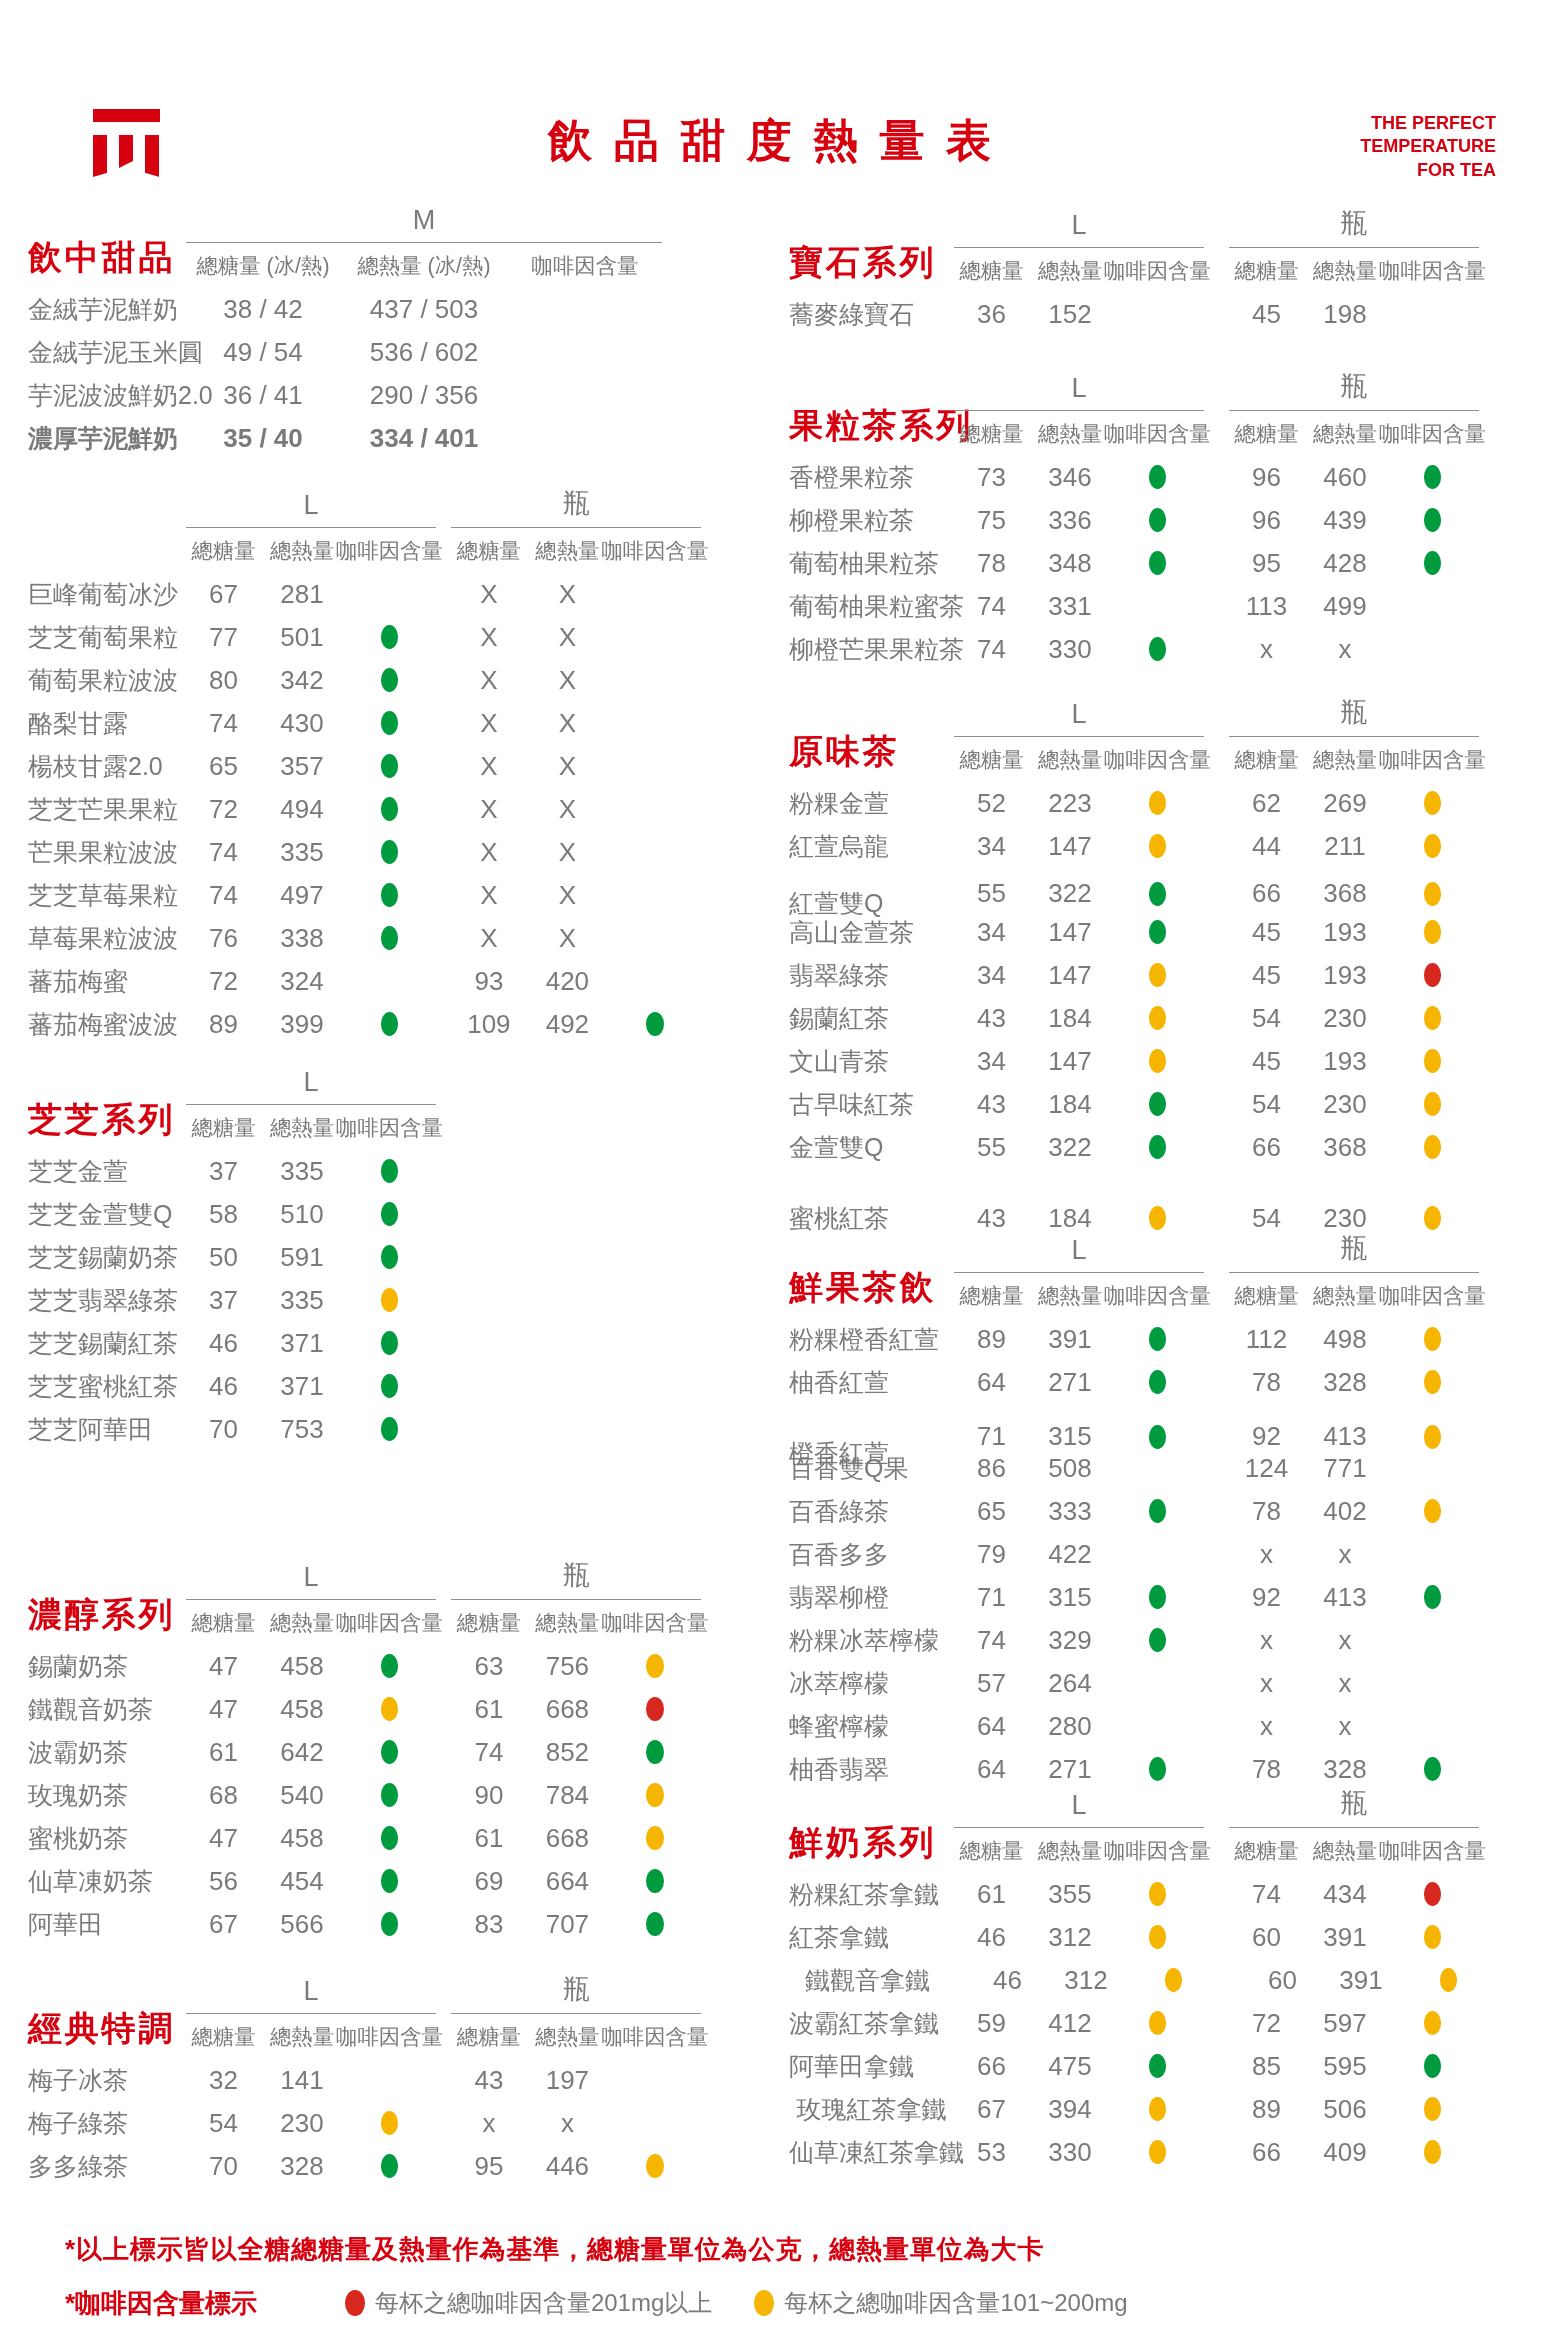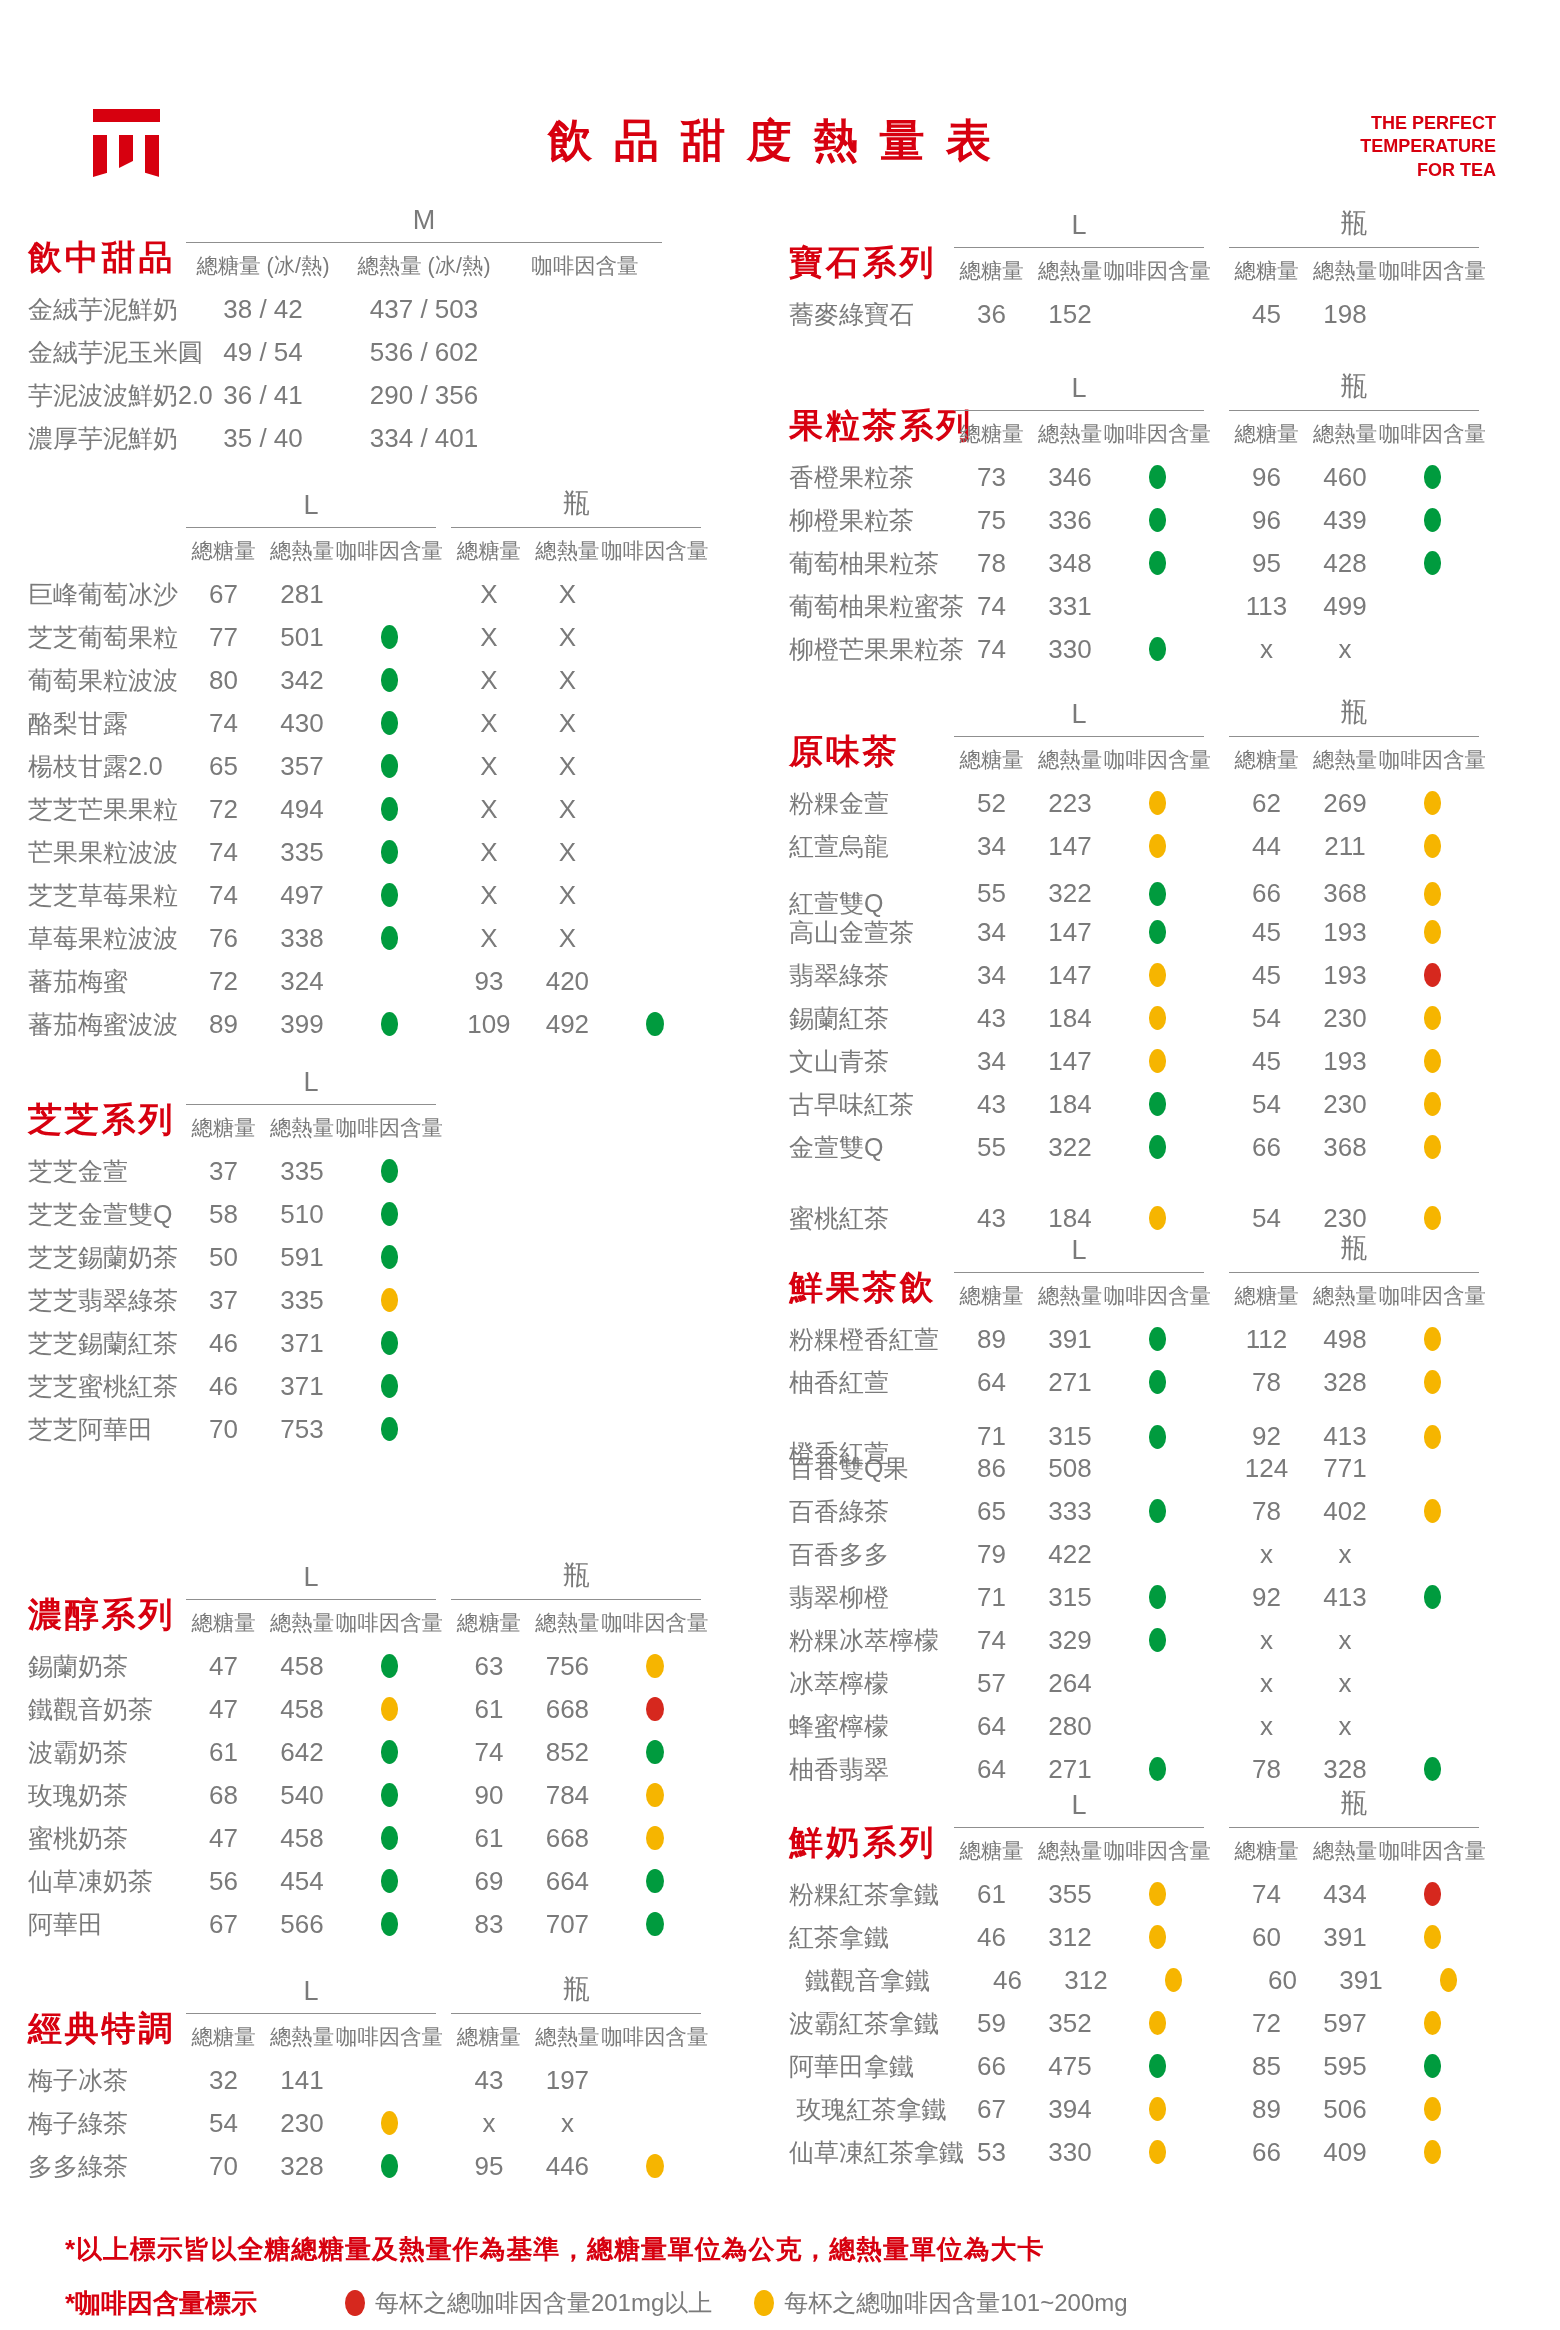--- a/index.html
+++ b/index.html
@@ -82,21 +82,21 @@
         <div class="val" style="grid-column: 2;">49 / 54</div>
         <div class="val" style="grid-column: 3;">536 / 602</div>
         <div class="val" style="grid-column: 4;"></div>
       </div>
       <div class="sec-grid sec-row" style="grid-template-columns: 158px 154px 168px 154px;">
         <div class="drink-name" style="grid-column: 1;">芋泥波波鮮奶2.0</div>
         <div class="val" style="grid-column: 2;">36 / 41</div>
         <div class="val" style="grid-column: 3;">290 / 356</div>
         <div class="val" style="grid-column: 4;"></div>
       </div>
-      <div class="sec-grid sec-row" style="grid-template-columns: 158px 154px 168px 154px;">
+      <div class="sec-grid sec-row" style="grid-template-columns: 158px 154px 168px 154px; font-weight: bold;">
         <div class="drink-name" style="grid-column: 1;">濃厚芋泥鮮奶</div>
         <div class="val" style="grid-column: 2;">35 / 40</div>
         <div class="val" style="grid-column: 3;">334 / 401</div>
         <div class="val" style="grid-column: 4;"></div>
       </div>
     </section>
   <section id="sec-fruit_ice" class="col-l">
       <div class="sec-grid sec-head" style="grid-template-columns: 158px 75px 82px 93px 15.4px 75px 82px 93px;">
         <div class="sec-title" style="grid-area: 1 / 1 / span 2; align-self: end; padding-bottom: 6.5px;"></div>
         <div class="size-cell" style="grid-area: 1 / 2 / auto / span 3;">L</div>
@@ -705,21 +705,21 @@
         <div class="val" style="grid-column: 2;">46</div>
         <div class="val" style="grid-column: 3;">312</div>
         <div class="dot-cell" style="grid-column: 4;"><div class="dot" style="background: rgb(246, 181, 0);"></div></div>
         <div class="val" style="grid-column: 6;">60</div>
         <div class="val" style="grid-column: 7;">391</div>
         <div class="dot-cell" style="grid-column: 8;"><div class="dot" style="background: rgb(246, 181, 0);"></div></div>
       </div>
       <div class="sec-grid sec-row" style="grid-template-columns: 165px 75px 82px 93px 25px 75px 82px 93px;">
         <div class="drink-name" style="grid-column: 1;">波霸紅茶拿鐵</div>
         <div class="val" style="grid-column: 2;">59</div>
-        <div class="val" style="grid-column: 3;">352</div>
+        <div class="val" style="grid-column: 3;">412</div>
         <div class="dot-cell" style="grid-column: 4;"><div class="dot" style="background: rgb(246, 181, 0);"></div></div>
         <div class="val" style="grid-column: 6;">72</div>
         <div class="val" style="grid-column: 7;">597</div>
         <div class="dot-cell" style="grid-column: 8;"><div class="dot" style="background: rgb(246, 181, 0);"></div></div>
       </div>
       <div class="sec-grid sec-row" style="grid-template-columns: 165px 75px 82px 93px 25px 75px 82px 93px;">
         <div class="drink-name" style="grid-column: 1;">阿華田拿鐵</div>
         <div class="val" style="grid-column: 2;">66</div>
         <div class="val" style="grid-column: 3;">475</div>
         <div class="dot-cell" style="grid-column: 4;"><div class="dot" style="background: rgb(0, 155, 62);"></div></div>

